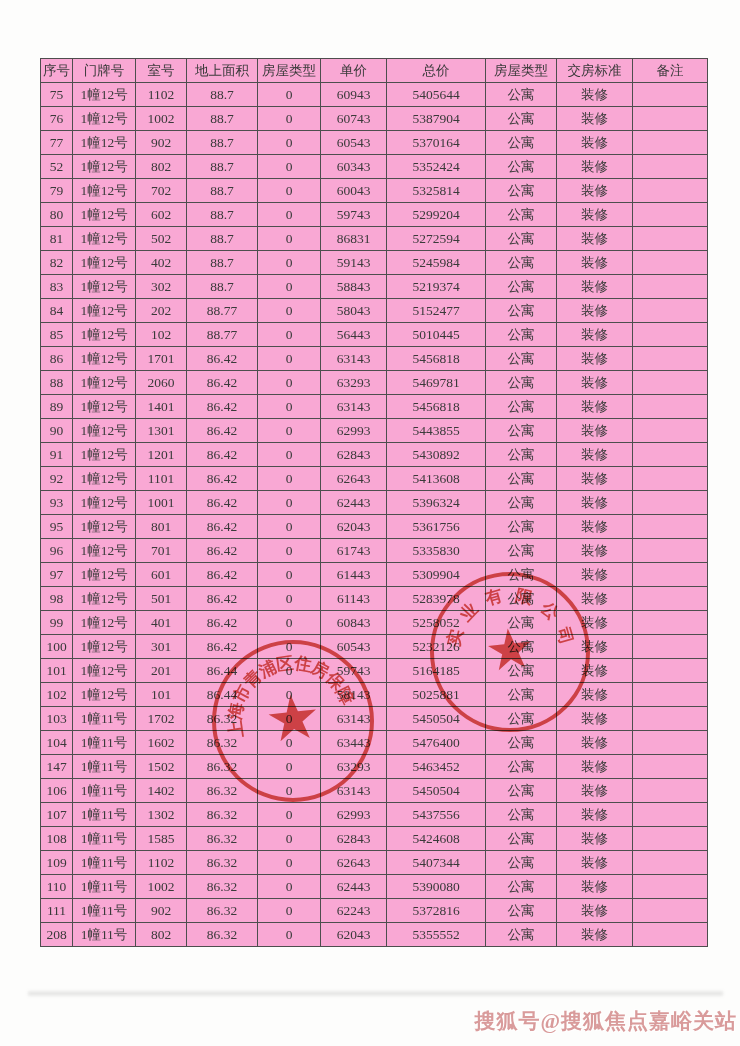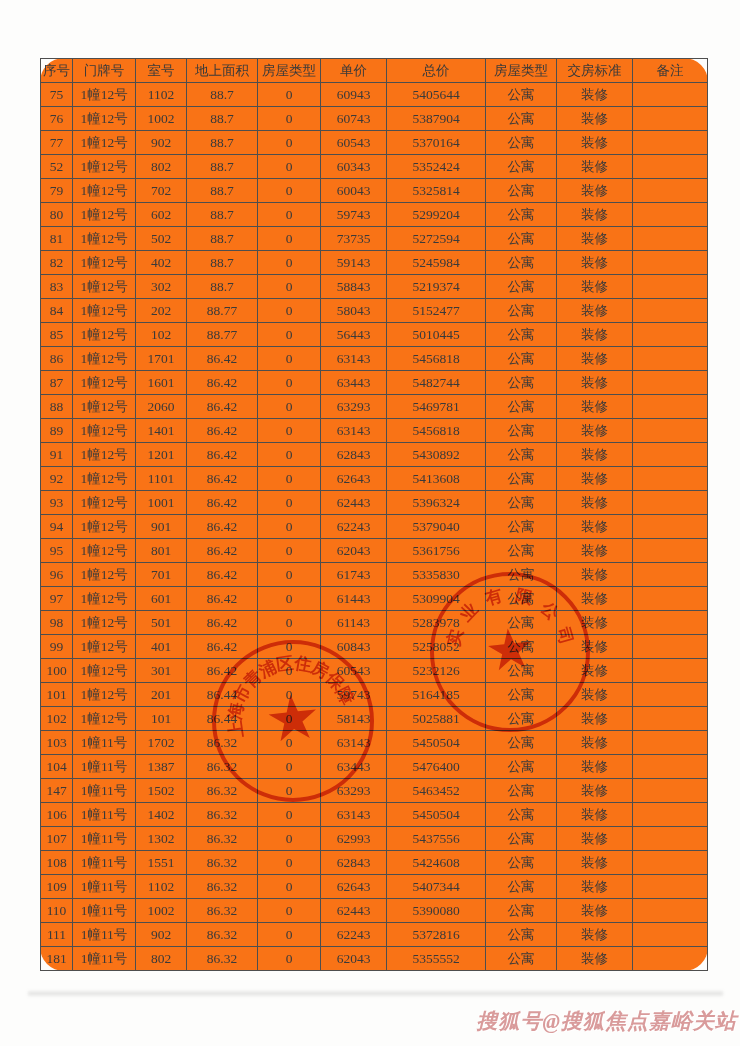--- a/index.html
+++ b/index.html
@@ -5,22 +5,21 @@
   html,body{margin:0;padding:0;}
   body{
     width:740px;height:1046px;position:relative;background:#ffffff;
     font-family:"Liberation Serif","DejaVu Serif",serif;
   }
   .page{position:absolute;inset:0;background:#fdfdfc;overflow:hidden;}
 
   table.price{
     position:absolute;left:40px;top:58px;width:667px;
     border-collapse:collapse;table-layout:fixed;
-    background:#f97316;
-    border-radius:24px;
+    background:#f9a8d4;
   }
   table.price th, table.price td{
     border:1px solid #4e4e4e;
     height:23px;
     padding:0 1px;
     text-align:center;vertical-align:middle;
     font-size:13.5px;font-weight:normal;color:#3a3a3a;
     white-space:nowrap;overflow:hidden;
   }
   col.c0{width:32px} col.c1{width:63px} col.c2{width:51px} col.c3{width:71px}
@@ -52,21 +51,20 @@
     position:absolute;
     font-size:17px;font-weight:bold;line-height:1;
     font-family:"Liberation Serif","DejaVu Serif",serif;
   }
 
   .watermark{
     position:absolute;right:3px;top:1007px;
     font-size:21px;font-weight:bold;letter-spacing:1px;
     color:#d99b9b;
     text-shadow:1px 1px 0 rgba(255,255,255,.95),-1px -1px 0 rgba(255,255,255,.75);
-    font-style:italic;
   }
 </style>
 </head>
 <body>
 
 <div class="page">
 
   <table class="price">
     <colgroup>
       <col class="c0">
@@ -166,21 +164,21 @@
           <td>公寓</td>
           <td>装修</td>
           <td></td>
         </tr>
         <tr>
           <td>81</td>
           <td>1幢12号</td>
           <td>502</td>
           <td>88.7</td>
           <td>0</td>
-          <td>73735</td>
+          <td>86831</td>
           <td>5272594</td>
           <td>公寓</td>
           <td>装修</td>
           <td></td>
         </tr>
         <tr>
           <td>82</td>
           <td>1幢12号</td>
           <td>402</td>
           <td>88.7</td>
@@ -233,32 +231,20 @@
           <td>1701</td>
           <td>86.42</td>
           <td>0</td>
           <td>63143</td>
           <td>5456818</td>
           <td>公寓</td>
           <td>装修</td>
           <td></td>
         </tr>
         <tr>
-          <td>87</td>
-          <td>1幢12号</td>
-          <td>1601</td>
-          <td>86.42</td>
-          <td>0</td>
-          <td>63443</td>
-          <td>5482744</td>
-          <td>公寓</td>
-          <td>装修</td>
-          <td></td>
-        </tr>
-        <tr>
           <td>88</td>
           <td>1幢12号</td>
           <td>2060</td>
           <td>86.42</td>
           <td>0</td>
           <td>63293</td>
           <td>5469781</td>
           <td>公寓</td>
           <td>装修</td>
           <td></td>
@@ -269,20 +255,32 @@
           <td>1401</td>
           <td>86.42</td>
           <td>0</td>
           <td>63143</td>
           <td>5456818</td>
           <td>公寓</td>
           <td>装修</td>
           <td></td>
         </tr>
         <tr>
+          <td>90</td>
+          <td>1幢12号</td>
+          <td>1301</td>
+          <td>86.42</td>
+          <td>0</td>
+          <td>62993</td>
+          <td>5443855</td>
+          <td>公寓</td>
+          <td>装修</td>
+          <td></td>
+        </tr>
+        <tr>
           <td>91</td>
           <td>1幢12号</td>
           <td>1201</td>
           <td>86.42</td>
           <td>0</td>
           <td>62843</td>
           <td>5430892</td>
           <td>公寓</td>
           <td>装修</td>
           <td></td>
@@ -305,32 +303,20 @@
           <td>1001</td>
           <td>86.42</td>
           <td>0</td>
           <td>62443</td>
           <td>5396324</td>
           <td>公寓</td>
           <td>装修</td>
           <td></td>
         </tr>
         <tr>
-          <td>94</td>
-          <td>1幢12号</td>
-          <td>901</td>
-          <td>86.42</td>
-          <td>0</td>
-          <td>62243</td>
-          <td>5379040</td>
-          <td>公寓</td>
-          <td>装修</td>
-          <td></td>
-        </tr>
-        <tr>
           <td>95</td>
           <td>1幢12号</td>
           <td>801</td>
           <td>86.42</td>
           <td>0</td>
           <td>62043</td>
           <td>5361756</td>
           <td>公寓</td>
           <td>装修</td>
           <td></td>
@@ -427,21 +413,21 @@
           <td>0</td>
           <td>63143</td>
           <td>5450504</td>
           <td>公寓</td>
           <td>装修</td>
           <td></td>
         </tr>
         <tr>
           <td>104</td>
           <td>1幢11号</td>
-          <td>1387</td>
+          <td>1602</td>
           <td>86.32</td>
           <td>0</td>
           <td>63443</td>
           <td>5476400</td>
           <td>公寓</td>
           <td>装修</td>
           <td></td>
         </tr>
         <tr>
           <td>147</td>
@@ -475,21 +461,21 @@
           <td>0</td>
           <td>62993</td>
           <td>5437556</td>
           <td>公寓</td>
           <td>装修</td>
           <td></td>
         </tr>
         <tr>
           <td>108</td>
           <td>1幢11号</td>
-          <td>1551</td>
+          <td>1585</td>
           <td>86.32</td>
           <td>0</td>
           <td>62843</td>
           <td>5424608</td>
           <td>公寓</td>
           <td>装修</td>
           <td></td>
         </tr>
         <tr>
           <td>109</td>
@@ -521,21 +507,21 @@
           <td>902</td>
           <td>86.32</td>
           <td>0</td>
           <td>62243</td>
           <td>5372816</td>
           <td>公寓</td>
           <td>装修</td>
           <td></td>
         </tr>
         <tr>
-          <td>181</td>
+          <td>208</td>
           <td>1幢11号</td>
           <td>802</td>
           <td>86.32</td>
           <td>0</td>
           <td>62043</td>
           <td>5355552</td>
           <td>公寓</td>
           <td>装修</td>
           <td></td>
         </tr>

